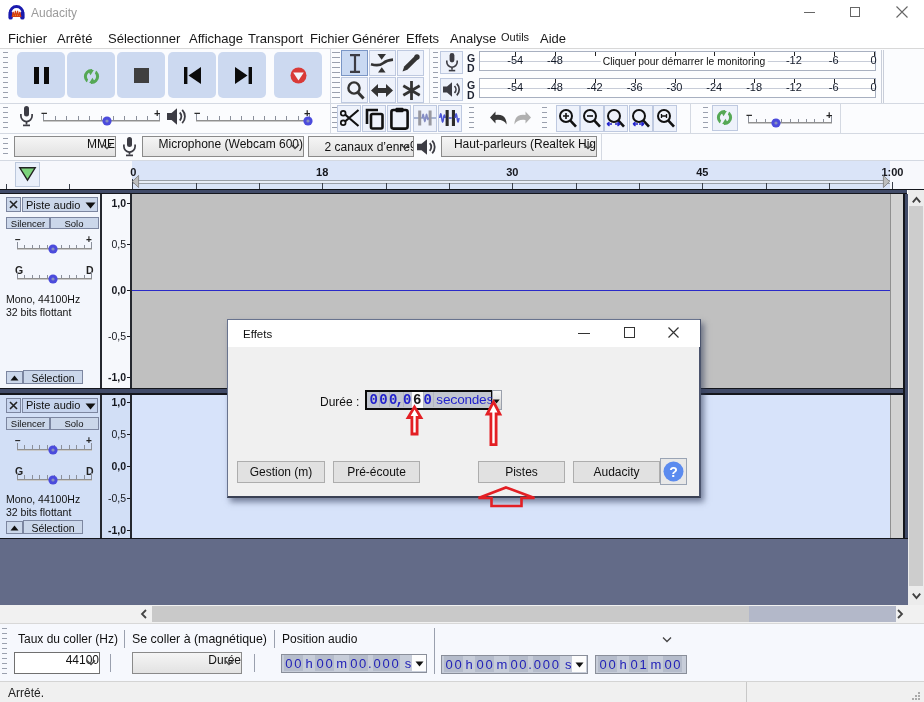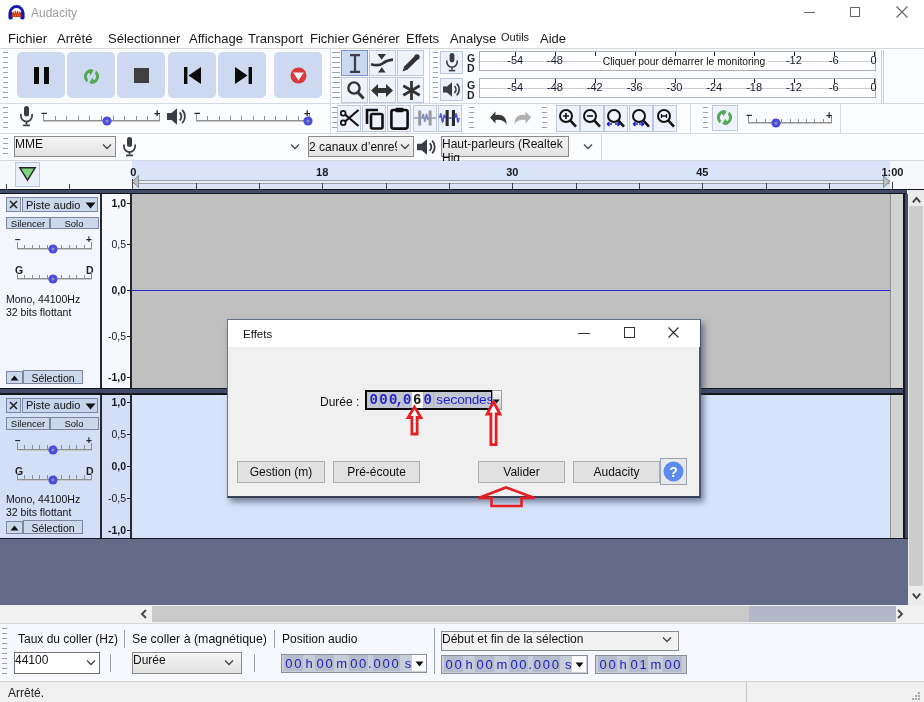--- a/index.html
+++ b/index.html
@@ -1,21 +1,21 @@
 <!DOCTYPE html>
 <html><head><meta charset="utf-8">
 <style>
   html,body{margin:0;padding:0;}
   #app{position:relative;width:924px;height:702px;background:#fff;font-family:"Liberation Sans",sans-serif;overflow:hidden;}
   .abs{position:absolute;box-sizing:border-box;}
   .lbl{position:absolute;white-space:nowrap;}
   svg{position:absolute;overflow:visible;}
   .tbtn{position:absolute;background:#ccd9f0;border-radius:5px;}
   .toolb{position:absolute;background:#eef2fb;border:1px solid #bec9e0;box-sizing:border-box;}
-  .combo{position:absolute;background:linear-gradient(#f5f5f5,#e2e2e2);border:1px solid #8a8a8a;box-sizing:border-box;font-size:12px;color:#111;}
+  .combo{position:absolute;background:linear-gradient(#f5f5f5,#e2e2e2);border:1px solid #8a8a8a;box-sizing:border-box;font-size:12px;color:#111;text-align:right;}
   .grip{position:absolute;width:5px;background-image:repeating-linear-gradient(#9aa0ae 0 1px,transparent 1px 5px);}
 </style></head>
 <body>
 <div id="app">
 <div class="abs" style="left:0px;top:0px;width:924px;height:26px;background:#fff;"></div>
 <svg class="abs" style="left:8px;top:4px;" width="17" height="17" viewBox="0 0 17 17">
  <path d="M2 9 a6.5 6.5 0 0 1 13 0" fill="none" stroke="#1a1aae" stroke-width="2.8"></path>
  <rect x="0.4" y="7.6" width="4.4" height="8" rx="2.2" fill="#1a1aae"></rect>
  <rect x="12.2" y="7.6" width="4.4" height="8" rx="2.2" fill="#1a1aae"></rect>
  <path d="M4.2 12.5 L5.2 7.8 L6.3 12.5 L7.4 6.8 L8.5 12.5 L9.6 6.8 L10.7 12.5 L11.8 7.8 L12.8 12.5 Z" fill="#f59a28" stroke="#d23c12" stroke-width="1.1"></path>
@@ -316,33 +316,34 @@
 <div class="combo" style="left:14px;top:136px;width:102px;height:21px;"><span class="tx">MME</span></div>
 <svg class="abs" style="left:102px;top:144px;" width="10" height="6" viewBox="0 0 10 6">
       <path d="M1 0.5 L5 4.5 L9 0.5" fill="none" stroke="#444" stroke-width="1.3"></path>
     </svg>
 <svg class="abs" style="left:123px;top:137px;" width="13" height="20" viewBox="0 0 13 20">
  <rect x="4" y="0" width="5" height="10" rx="2.5" fill="#3c3c44"></rect>
  <path d="M0.9 7.5 L0.9 9.5 A5.6 5.6 0 0 0 12.1 9.5 L12.1 7.5" fill="none" stroke="#3c3c44" stroke-width="1.7"></path>
  <path d="M6.5 15.2 L6.5 17.6" stroke="#3c3c44" stroke-width="1.7"></path>
  <path d="M3 18.4 L10 18.4" stroke="#3c3c44" stroke-width="1.7"></path>
     </svg>
+<div class="combo" style="left:142px;top:136px;width:162px;height:21px;"><span class="tx" style="width:140px;">Microphone (Webcam 600)</span></div>
 <svg class="abs" style="left:290px;top:144px;" width="10" height="6" viewBox="0 0 10 6">
       <path d="M1 0.5 L5 4.5 L9 0.5" fill="none" stroke="#444" stroke-width="1.3"></path>
     </svg>
 <div class="combo" style="left:308px;top:136px;width:106px;height:21px;"><span class="tx" style="width:84px;">2 canaux d’enre<span style="display:inline-block;width:3px;overflow:hidden;">g</span></span></div>
 <svg class="abs" style="left:400px;top:144px;" width="10" height="6" viewBox="0 0 10 6">
       <path d="M1 0.5 L5 4.5 L9 0.5" fill="none" stroke="#444" stroke-width="1.3"></path>
     </svg>
 <svg class="abs" style="left:417px;top:139px;" width="19" height="16" viewBox="0 0 19 16">
  <path d="M0 4.7 L4.5 4.7 L10 0.2 L10 15.8 L4.5 11.3 L0 11.3 Z" fill="#3c3c44"></path>
  <path d="M12.7 4.2 A5.4 5.4 0 0 1 12.7 11.8" fill="none" stroke="#3c3c44" stroke-width="1.8"></path>
  <path d="M15.2 1.6 A9.4 9.4 0 0 1 15.2 14.4" fill="none" stroke="#3c3c44" stroke-width="1.8"></path>
     </svg>
-<div class="combo" style="left:441px;top:136px;width:128px;height:21px;"><span class="tx" style="width:130px;">Haut-parleurs (Realtek Hig</span></div>
+<div class="combo" style="left:441px;top:136px;width:156px;height:21px;"><span class="tx" style="width:130px;">Haut-parleurs (Realtek Hig</span></div>
 <svg class="abs" style="left:583px;top:144px;" width="10" height="6" viewBox="0 0 10 6">
       <path d="M1 0.5 L5 4.5 L9 0.5" fill="none" stroke="#444" stroke-width="1.3"></path>
     </svg>
 <div class="abs" style="left:0px;top:161px;width:924px;height:28px;background:#f7f8fc;"></div>
 <div class="abs" style="left:132px;top:161px;width:758px;height:28px;background:#dae4f8;"></div>
 <div class="abs" style="left:15px;top:162px;width:25px;height:25px;background:#e9effa;border:1px solid #bcc8dc;"></div>
 <svg class="abs" style="left:19px;top:167px;" width="17" height="14" viewBox="0 0 17 14">
  <path d="M0.8 0.8 L16.2 0.8 L8.5 13.2 Z" fill="#7cd47c" stroke="#222" stroke-width="1.4"></path>
     </svg>
 <div class="abs" style="left:132px;top:180px;width:758px;height:1px;background:#9aa0a8;"></div>
@@ -561,21 +562,20 @@
 <div class="combo" style="left:14px;top:652px;width:86px;height:22px;background:#fff;border-color:#707070;"><span class="tx">44100</span></div>
 <svg class="abs" style="left:86px;top:660px;" width="10" height="6" viewBox="0 0 10 6">
       <path d="M1 0.5 L5 4.5 L9 0.5" fill="none" stroke="#444" stroke-width="1.3"></path>
     </svg>
 <div class="abs" style="left:110px;top:654px;width:1px;height:18px;background:#9aa0ae;"></div>
 <div class="combo" style="left:132px;top:652px;width:110px;height:22px;"><span class="tx">Durée</span></div>
 <svg class="abs" style="left:224px;top:660px;" width="10" height="6" viewBox="0 0 10 6">
       <path d="M1 0.5 L5 4.5 L9 0.5" fill="none" stroke="#444" stroke-width="1.3"></path>
     </svg>
 <div class="abs" style="left:254px;top:654px;width:1px;height:18px;background:#9aa0ae;"></div>
-<div class="combo" style="left:441px;top:631px;width:238px;height:20px;background:#f2f2f2;"><span class="tx">Début et fin de la sélection</span></div>
 <svg class="abs" style="left:662px;top:637px;" width="10" height="6" viewBox="0 0 10 6">
       <path d="M1 0.5 L5 4.5 L9 0.5" fill="none" stroke="#444" stroke-width="1.3"></path>
     </svg>
 <div class="abs" style="left:280.5px;top:654px;width:146.5px;height:18.5px;background:#c7cdd9;border:1px solid #8a8f9a;"></div>
 <div class="abs" style="left:284.0px;top:655.2px;width:19px;height:16px;background:#b5bccb;"></div>
 <div class="abs" style="left:315.0px;top:655.2px;width:19px;height:16px;background:#b5bccb;"></div>
 <div class="abs" style="left:349.0px;top:655.2px;width:18.5px;height:16px;background:#b5bccb;"></div>
 <div class="abs" style="left:372.5px;top:655.2px;width:27.5px;height:16px;background:#b5bccb;"></div>
 <div class="lbl" style="left:288.9px;top:656.2px;font-size:13px;color:#2222b8;transform:translateX(-50%);">0</div>
 <div class="lbl" style="left:297.8px;top:656.2px;font-size:13px;color:#2222b8;transform:translateX(-50%);">0</div>
@@ -668,21 +668,21 @@
 <div class="lbl" style="left:435.5px;top:392.5px;font-size:13.5px;color:#2222cc;font-family:'Liberation Mono',monospace;letter-spacing:-0.9px;">secondes</div>
 <div class="abs" style="left:492.3px;top:389.5px;width:9.5px;height:20px;background:linear-gradient(#f6f6f6,#cfcfcf);border:1px solid #9aa0ac;"></div>
 <svg class="abs" style="left:493.2px;top:398.7px;" width="7" height="5" viewBox="0 0 7 5">
       <path d="M0.3 0.4 L6.7 0.4 L3.5 4.6 Z" fill="#111"></path>
     </svg>
 <div class="abs" style="left:237px;top:461px;width:88px;height:22px;background:#e1e1e1;border:1px solid #adadad;"></div>
     <div class="lbl" style="left:281.0px;top:465px;font-size:12px;color:#111;transform:translateX(-50%);">Gestion (m)</div>
 <div class="abs" style="left:333px;top:461px;width:87px;height:22px;background:#e1e1e1;border:1px solid #adadad;"></div>
     <div class="lbl" style="left:376.5px;top:465px;font-size:12px;color:#111;transform:translateX(-50%);">Pré-écoute</div>
 <div class="abs" style="left:478px;top:461px;width:87px;height:22px;background:#e1e1e1;border:1px solid #adadad;"></div>
-    <div class="lbl" style="left:521.5px;top:465px;font-size:12px;color:#111;transform:translateX(-50%);">Valider</div>
+    <div class="lbl" style="left:521.5px;top:465px;font-size:12px;color:#111;transform:translateX(-50%);">Pistes</div>
 <div class="abs" style="left:573px;top:461px;width:87px;height:22px;background:#e1e1e1;border:1px solid #adadad;"></div>
     <div class="lbl" style="left:616.5px;top:465px;font-size:12px;color:#111;transform:translateX(-50%);">Audacity</div>
 <div class="abs" style="left:660px;top:458px;width:27px;height:27px;background:#e8e8e8;border:1px solid #9aa4b4;"></div>
 <svg class="abs" style="left:663px;top:461px;" width="21" height="21" viewBox="0 0 21 21">
       <circle cx="10.5" cy="10.5" r="10" fill="#5b8bef"></circle>
       <text x="10.5" y="15.5" text-anchor="middle" font-size="14" font-weight="bold" fill="#fff" font-family="Liberation Sans">?</text>
     </svg>
 <svg class="abs" style="left:407px;top:406px;" width="15" height="29" viewBox="0 0 15 29">
  <path d="M7.5 0.9 L13.9 11.5 L10.1 11.5 L10.1 28 L4.9 28 L4.9 11.5 L1.1 11.5 Z" fill="#fff" stroke="#e31f24" stroke-width="2.8"></path>
  </svg>

